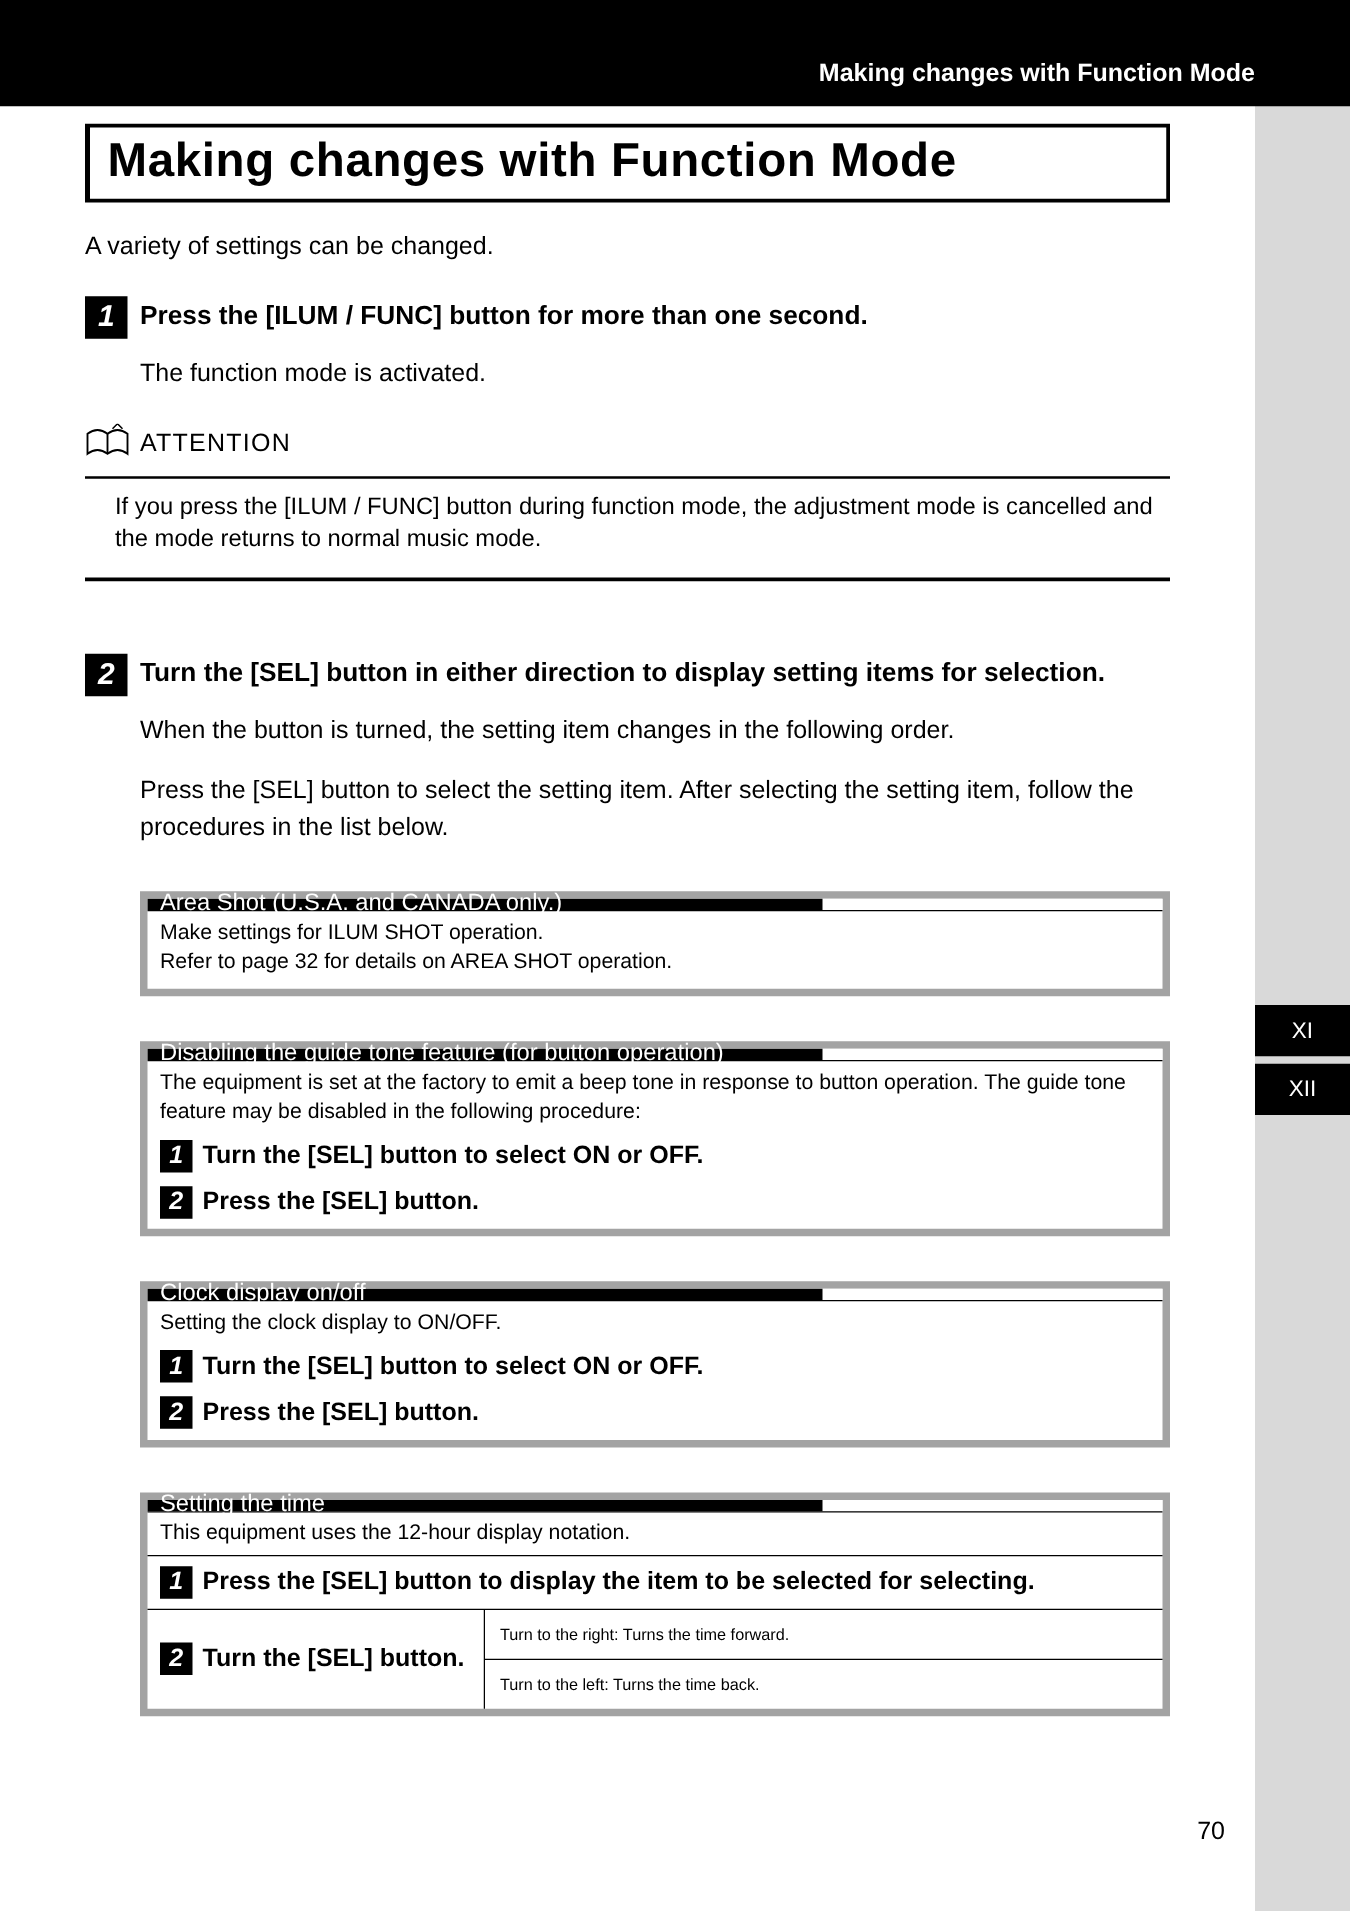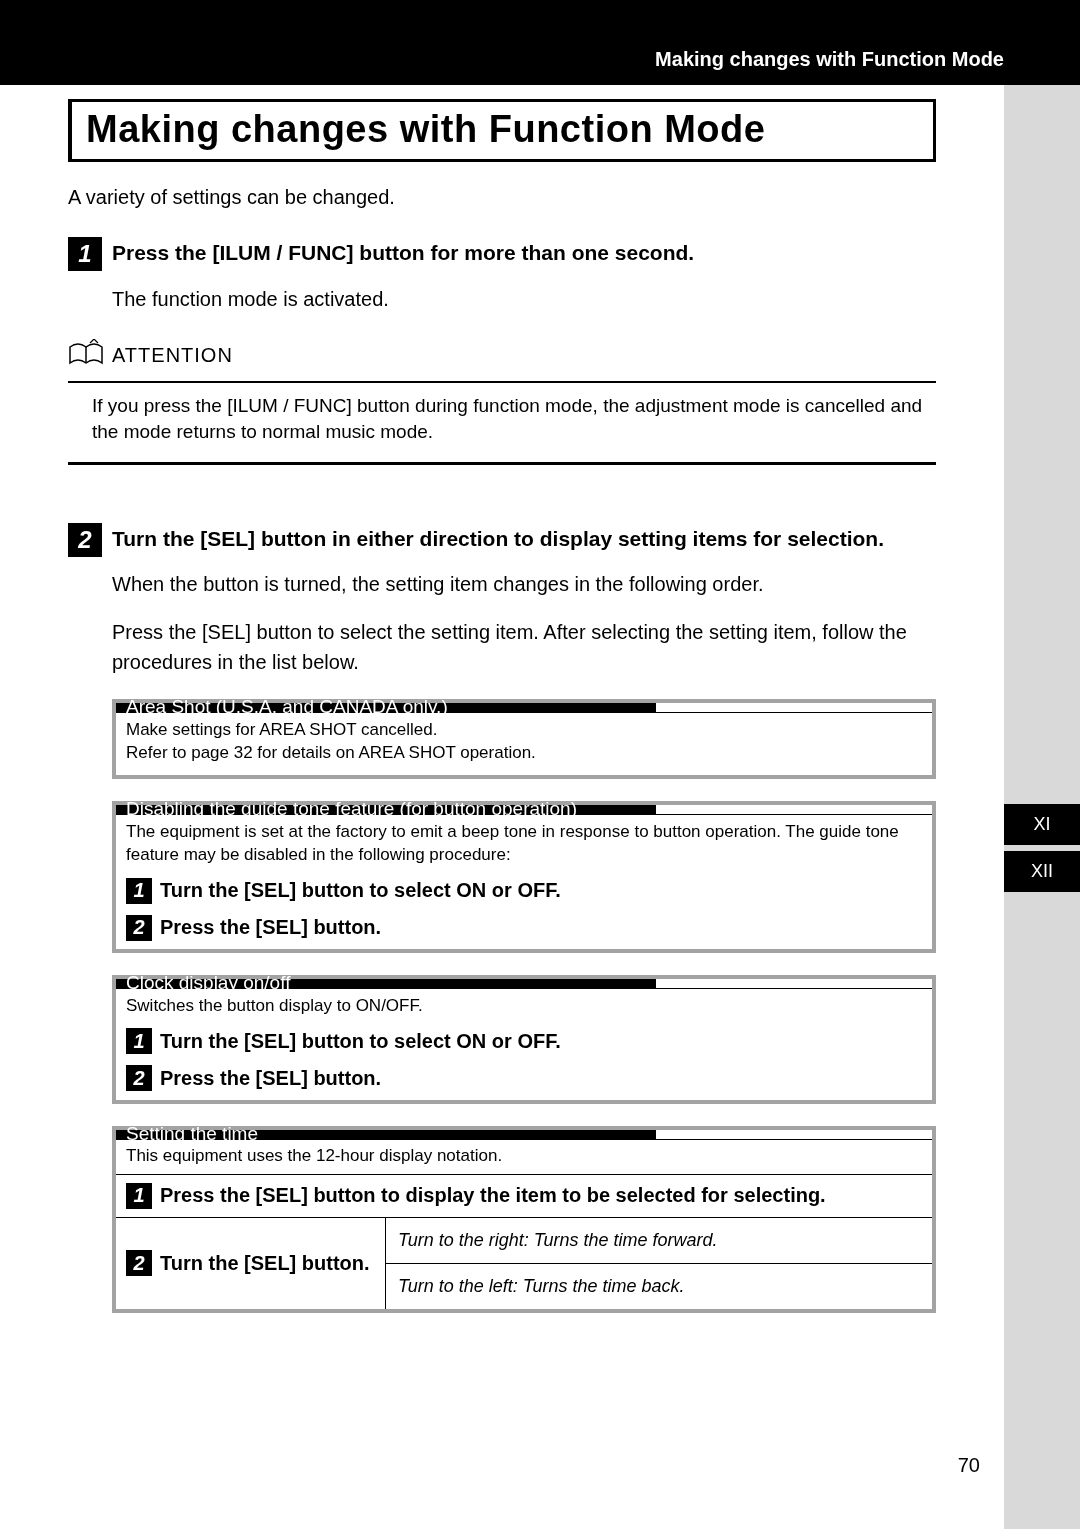--- a/index.html
+++ b/index.html
@@ -124,22 +124,22 @@
     font-size: 19px;
     margin-top: 10px;
     padding-left: 24px;
     line-height: 1.35;
   }
   .attention-divider {
     border-bottom: 3px solid #000;
     margin-top: 18px;
   }
   .feature-box {
-    margin-top: 22px;
-    border: 4px solid #a3a3a3;
+    margin-top: 36px;
+    border: 6px solid #a3a3a3;
   }
   .feature-title {
     background: #000;
     color: #fff;
     font-size: 19px;
     padding: 4px 10px 5px 10px;
     display: inline-block;
     min-width: 540px;
   }
   .feature-title-wrap {
@@ -189,21 +189,21 @@
     margin-top: 18px;
     line-height: 1.5;
   }
   .feature-box.no-substeps .feature-body { padding-bottom:10px; }
   .setting-time-inner { padding:0 10px 0 10px; font-size:17px; }
   .time-step-row { display:flex; border-top:1px solid #000; }
   .time-step-left {
     display:flex; align-items:center; padding:8px 10px; border-right:1px solid #000; width:270px;
   }
   .time-step-right-stack { flex:1; display:flex; flex-direction:column; }
-  .time-step-right-stack > div { padding:12px 12px; font-size:18px;font-style:italic; }
+  .time-step-right-stack > div { padding:12px 12px; font-size:13px; }
   .time-step-right-stack > div + div { border-top:1px solid #000; }
   .full-row { padding:8px 10px; border-top:1px solid #000; display:flex; align-items:center; }
 </style>
 </head>
 <body>
 
 <div class="right-gray-strip"></div>
 
 <div class="top-black-bar">
   <div class="header-title">Making changes with Function Mode</div>
@@ -248,21 +248,21 @@
   <div class="step-row" style="margin-top:40px;">
     <div class="step-num">2</div>
     <div class="step-body">
       <div class="step-heading">Turn the [SEL] button in either direction to display setting items for selection.</div>
       <div class="step2-extra">When the button is turned, the setting item changes in the following order.</div>
       <div class="step2-extra">Press the [SEL] button to select the setting item.  After selecting the setting item, follow the procedures in the list below.</div>
 
       <div class="feature-box no-substeps">
         <div class="feature-title-wrap"><span class="feature-title">Area Shot (U.S.A. and CANADA only.)</span></div>
         <div class="feature-body">
-          <div>Make settings for AREA SHOT cancelled.</div>
+          <div>Make settings for ILUM SHOT operation.</div>
           <div>Refer to page 32 for details on AREA SHOT operation.</div>
         </div>
       </div>
 
       <div class="feature-box">
         <div class="feature-title-wrap"><span class="feature-title">Disabling the guide tone feature (for button operation)</span></div>
         <div class="feature-body">
           <div>The equipment is set at the factory to emit a beep tone in response to button operation. The guide tone feature may be disabled in the following procedure:</div>
           <div class="substeps">
             <div class="sub-step">
@@ -273,21 +273,21 @@
               <div class="sub-step-num">2</div>
               <div class="sub-step-text">Press the [SEL] button.</div>
             </div>
           </div>
         </div>
       </div>
 
       <div class="feature-box">
         <div class="feature-title-wrap"><span class="feature-title">Clock display on/off</span></div>
         <div class="feature-body">
-          <div>Switches the button display to ON/OFF.</div>
+          <div>Setting the clock display to ON/OFF.</div>
           <div class="substeps">
             <div class="sub-step">
               <div class="sub-step-num">1</div>
               <div class="sub-step-text">Turn the [SEL] button to select ON or OFF.</div>
             </div>
             <div class="sub-step">
               <div class="sub-step-num">2</div>
               <div class="sub-step-text">Press the [SEL] button.</div>
             </div>
           </div>

